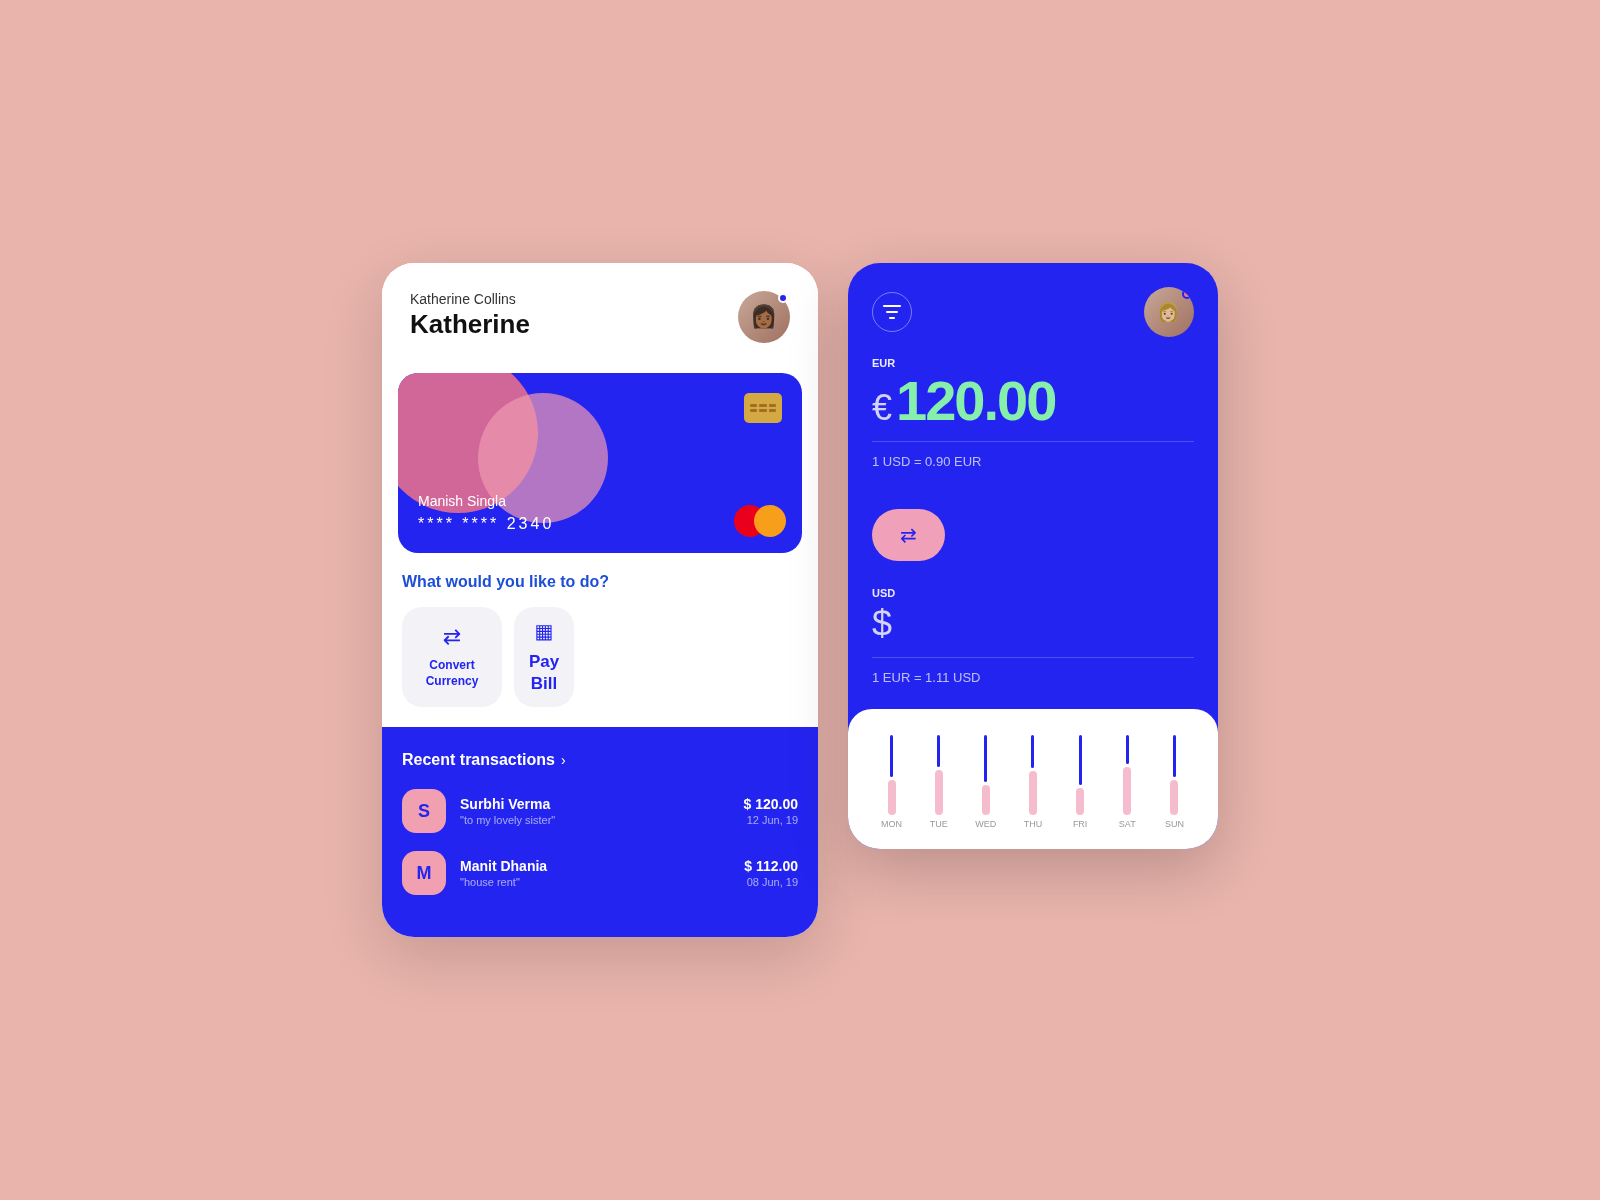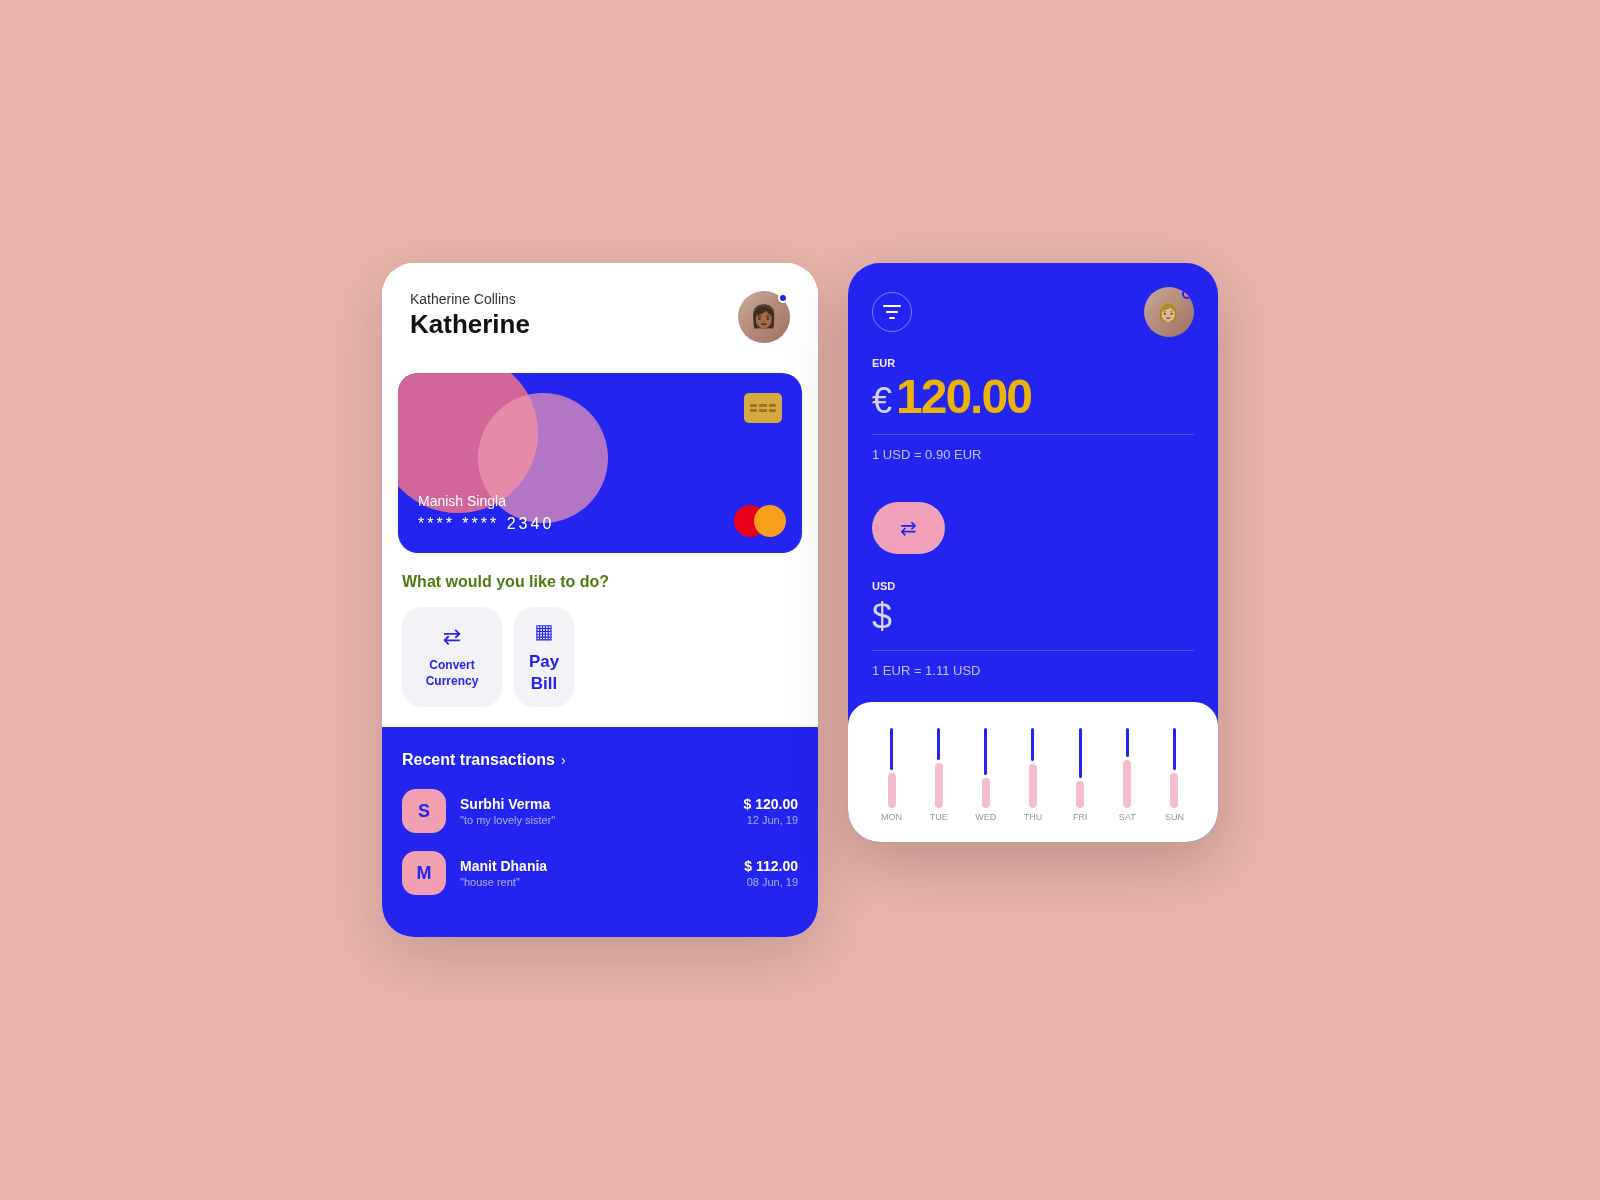--- a/index.html
+++ b/index.html
@@ -153,21 +153,21 @@
     .mc-red { background: #eb001b; }
     .mc-orange { background: #f79e1b; margin-left: -12px; }
 
     
     .actions-section {
       padding: 0 20px 20px;
     }
     .actions-title {
       font-size: 16px;
       font-weight: 700;
-      color: #4d7c0f;
+      color: #1d4ed8;
       margin-bottom: 16px;
     }
     .actions-row {
       display: flex;
       gap: 12px;
     }
     .action-btn {
       width: 100px;
       height: 100px;
       border-radius: 20px;
@@ -326,22 +326,22 @@
       display: flex;
       align-items: baseline;
       gap: 4px;
     }
     .currency-symbol {
       color: rgba(255,255,255,0.8);
       font-size: 36px;
       font-weight: 300;
     }
     .currency-amount {
-      color: #eab308;
-      font-size: 48px;
+      color: #86efac;
+      font-size: 56px;
       font-weight: 700;
       line-height: 1;
       letter-spacing: -2px;
     }
     .currency-divider {
       width: 100%;
       height: 1px;
       background: rgba(255,255,255,0.2);
       margin: 12px 0;
     }

